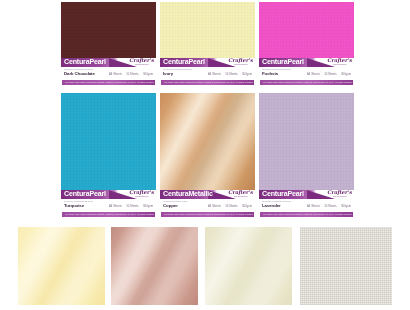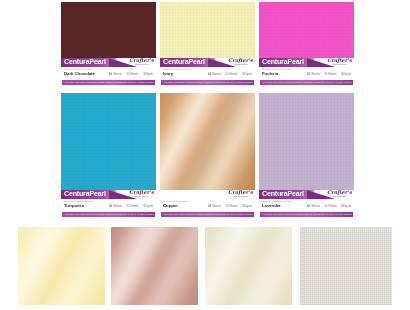--- a/index.html
+++ b/index.html
@@ -208,20 +208,25 @@
         <div class="footbar-txt">For trade and retail enquiries contact Crafter's Companion on 0044 (0)1388 663251</div>
       </div>
     </div>
   </div>
 
   <div class="card" style="left:160px;top:93px;width:95px;height:125px;">
     <div class="swatch" style="height:97px;background:linear-gradient(118deg,#c98e5c 0%,#d9a674 16%,#f0d3ad 30%,#d8a474 44%,#caa478 56%,#e8c79e 70%,#cf9a66 86%,#bf8450 100%);">
       <div class="swatch-sheen"></div>
     </div>
     <div class="label" style="height:28px;">
+      <div class="band">
+        <div class="band-grad"></div>
+        <div class="band-wedge"></div>
+        <div class="brand">CenturaMetallic</div>
+      </div>
       <div class="cc-logo">
         <span class="cc-script">Crafter's</span>
         <span class="cc-sub">Companion</span>
       </div>
       <div class="tiny-top">Premium Metallic Card</div>
       <div class="pname">Copper</div>
       <div class="specs">
         <span>A4 Sheets</span>
         <span>10 Sheets</span>
         <span>300gsm</span>

